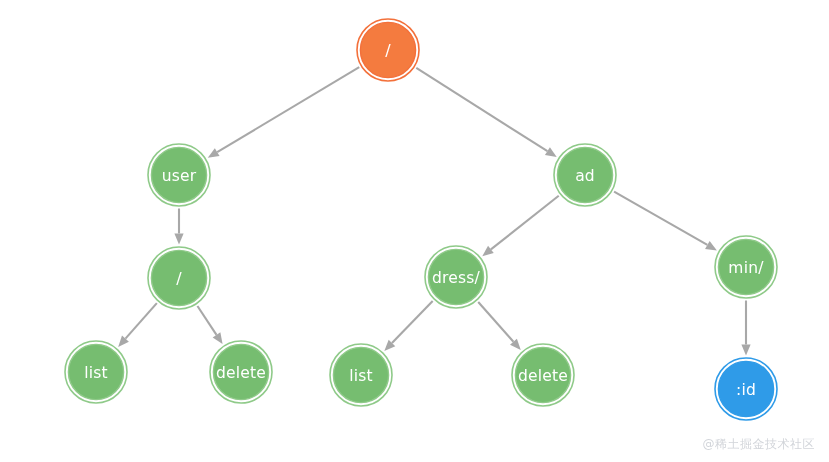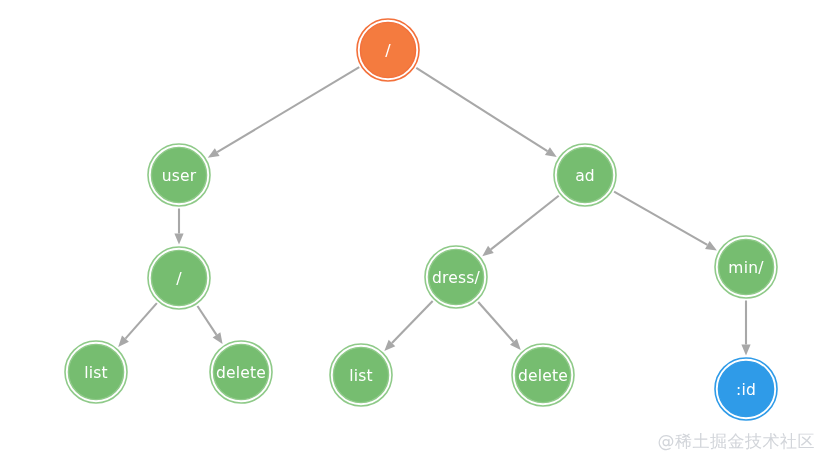--- a/index.html
+++ b/index.html
@@ -53,21 +53,21 @@
   }
   .node-label-slash {
     font-size: 16px;
   }
   .watermark-text {
     position: absolute;
     right: 14px;
     bottom: 9px;
     color: #d2d5da;
     font-family: "DejaVu Sans", "Liberation Sans", sans-serif;
-    font-size: 17px;
+    font-size: 12px;
     letter-spacing: 0.5px;
     white-space: nowrap;
     user-select: none;
   }
 </style>
 </head>
 <body>
 
 <div id="diagram-root">
   <svg id="tree-svg" viewBox="0 0 829 462" xmlns="http://www.w3.org/2000/svg">

